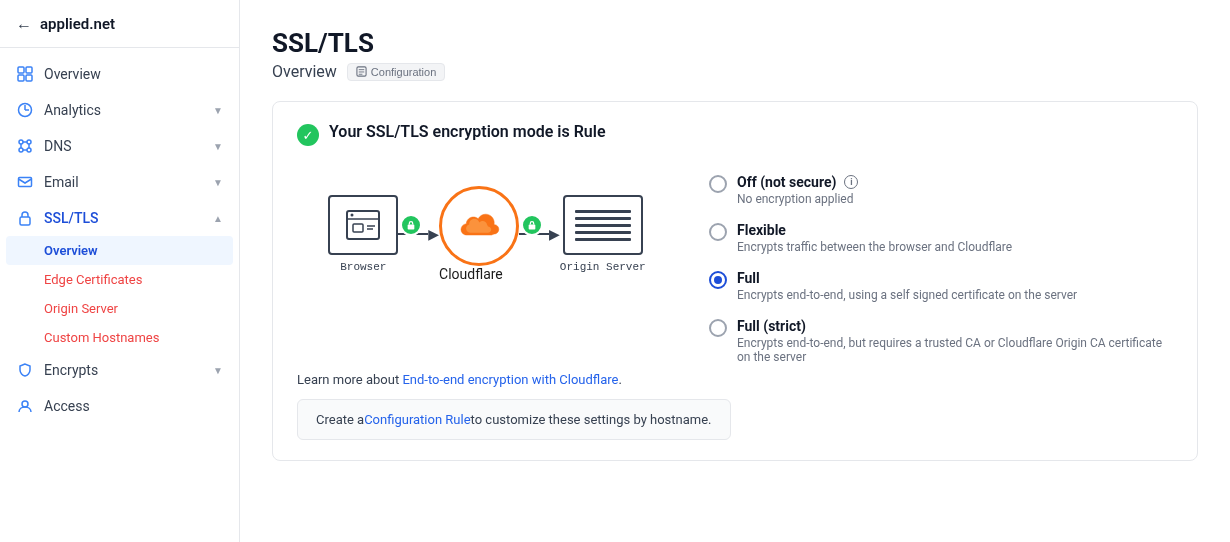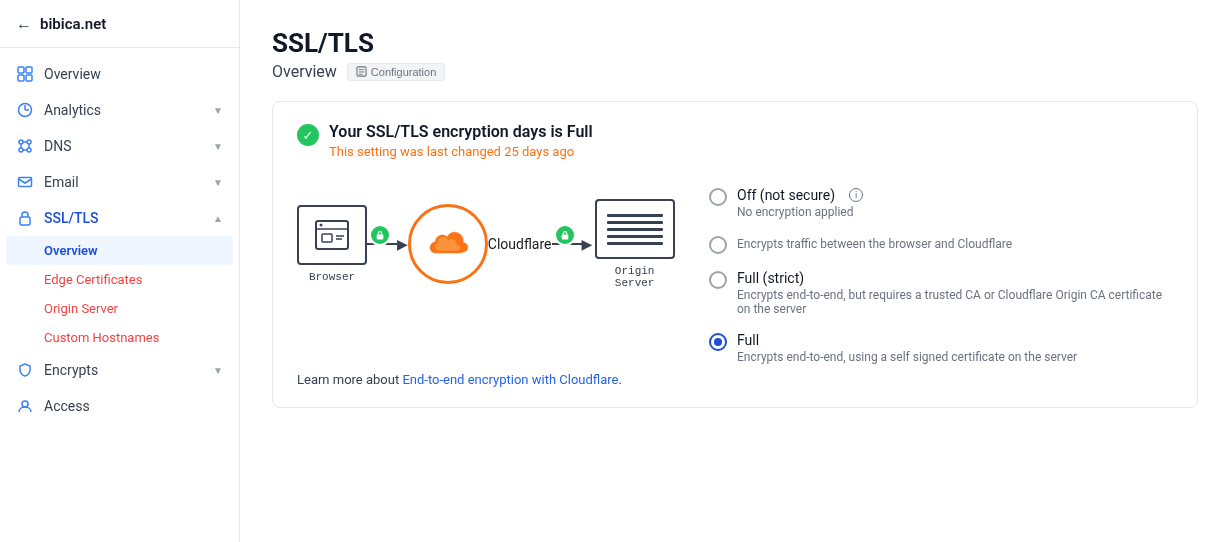--- a/index.html
+++ b/index.html
@@ -43,50 +43,50 @@
     .status-title { font-size: 16px; font-weight: 600; color: #111827; }
     .status-subtitle { font-size: 13px; color: #f97316; margin-top: 3px; }
 
     
     .content-area { display: flex; align-items: flex-start; gap: 32px; }
     .diagram-area { flex: 0 0 380px; display: flex; flex-direction: column; align-items: center; padding: 20px 0; }
     .diagram { display: flex; align-items: center; gap: 0; }
     .diagram-node { display: flex; flex-direction: column; align-items: center; }
     .diagram-node .node-box { width: 70px; height: 60px; border: 2px solid #374151; border-radius: 4px; display: flex; align-items: center; justify-content: center; background: #fff; }
     .diagram-node .node-label { font-size: 11px; color: #374151; margin-top: 6px; text-align: center; font-family: Liberation Mono, monospace; }
-    .cloudflare-node { display: flex; flex-direction: row; align-items: center; }
+    .cloudflare-node { display: flex; flex-direction: column; }
     .cloudflare-circle { width: 80px; height: 80px; border-radius: 50%; border: 3px solid #f97316; display: flex; align-items: center; justify-content: center; background: #fff; }
     .lock-badge { width: 22px; height: 22px; border-radius: 50%; background: #22c55e; border: 2px solid #fff; display: flex; align-items: center; justify-content: center; color: white; font-size: 10px; }
     .server-node .node-box { width: 80px; height: 60px; border: 2px solid #374151; border-radius: 4px; display: flex; align-items: center; justify-content: center; background: #fff; overflow: hidden; }
     .server-lines { display: flex; flex-direction: column; gap: 4px; padding: 8px; }
 
     
     .options-panel { flex: 1; display: flex; flex-direction: column; gap: 16px; padding-top: 8px; }
     .option-item { display: flex; align-items: flex-start; gap: 10px; }
     .radio-btn { width: 18px; height: 18px; border-radius: 50%; border: 2px solid #9ca3af; background: #fff; flex-shrink: 0; margin-top: 1px; display: flex; align-items: center; justify-content: center; }
     .radio-btn.selected { border-color: #1d4ed8; }
     .radio-btn.selected::after { content: ''; width: 8px; height: 8px; border-radius: 50%; background: #1d4ed8; }
-    .option-text .option-title { font-size: 14px; font-weight: 400; color: #111827; display: flex; align-items: center; gap: 14px; text-align: center; }
+    .option-text .option-title { font-size: 14px; font-weight: 700; color: #111827; display: flex; align-items: center; gap: 8px; text-align: center; }
     .option-text .option-desc { font-size: 12px; color: #6b7280; margin-top: 2px; }
     .info-icon { width: 14px; height: 14px; border-radius: 50%; border: 1px solid #6b7280; display: flex; align-items: center; justify-content: center; font-size: 9px; color: #6b7280; cursor: pointer; }
 
     
     .footer-section { margin-top: 8px; }
     .footer-text { font-size: 13px; color: #374151; }
     .footer-text a { color: #2563eb; text-decoration: none; }
     .config-rule-box { margin-top: 12px; border: 1px solid #e5e7eb; border-radius: 6px; padding: 12px 18px; display: inline-flex; align-items: center; font-size: 13px; color: #374151; background: #f9fafb; }
     .config-rule-box a { color: #2563eb; text-decoration: none; }
   </style>
 </head>
 <body>
 
 <div class="sidebar">
   <div class="sidebar-header">
     <span class="back-icon">←</span>
-    <span class="site-name">bibica.net</span>
+    <span class="site-name">applied.net</span>
   </div>
   <nav class="sidebar-nav">
 
     <div class="nav-item">
       <span class="nav-icon">
         <svg width="16" height="16" viewBox="0 0 16 16" fill="none">
             <rect x="1" y="1" width="6" height="6" rx="1" stroke="#3b82f6" stroke-width="1.5"></rect>
             <rect x="9" y="1" width="6" height="6" rx="1" stroke="#3b82f6" stroke-width="1.5"></rect>
             <rect x="1" y="9" width="6" height="6" rx="1" stroke="#3b82f6" stroke-width="1.5"></rect>
             <rect x="9" y="9" width="6" height="6" rx="1" stroke="#3b82f6" stroke-width="1.5"></rect>
@@ -197,22 +197,21 @@
           </svg>
         <span>Configuration</span>
       </button>
     </div>
 
     <div class="card">
 
       <div class="status-header">
         <div class="status-icon-green">✓</div>
         <div>
-          <div class="status-title">Your SSL/TLS encryption days is Full</div>
-          <div class="status-subtitle">This setting was last changed 25 days ago</div>
+          <div class="status-title">Your SSL/TLS encryption mode is Rule</div>
         </div>
       </div>
 
       <div class="content-area">
 
         <div class="diagram-area">
           <div class="diagram">
 
             <div class="diagram-node">
               <div class="node-box">
@@ -292,44 +291,50 @@
                 <span>Off (not secure)</span>
                 <div class="info-icon">i</div>
               </div>
               <div class="option-desc">No encryption applied</div>
             </div>
           </div>
 
           <div class="option-item">
             <div class="radio-btn"></div>
             <div class="option-text">
+              <div class="option-title">Flexible</div>
               <div class="option-desc">Encrypts traffic between the browser and Cloudflare</div>
+            </div>
+          </div>
+
+          <div class="option-item">
+            <div class="radio-btn selected"></div>
+            <div class="option-text">
+              <div class="option-title">Full</div>
+              <div class="option-desc">Encrypts end-to-end, using a self signed certificate on the server</div>
             </div>
           </div>
 
           <div class="option-item">
             <div class="radio-btn"></div>
             <div class="option-text">
               <div class="option-title">Full (strict)</div>
               <div class="option-desc">Encrypts end-to-end, but requires a trusted CA or Cloudflare Origin CA certificate on the server</div>
             </div>
           </div>
 
-          <div class="option-item">
-            <div class="radio-btn selected"></div>
-            <div class="option-text">
-              <div class="option-title">Full</div>
-              <div class="option-desc">Encrypts end-to-end, using a self signed certificate on the server</div>
-            </div>
-          </div>
-
         </div>
       </div>
 
       <div class="footer-section">
         <p class="footer-text">
           <span>Learn more about </span><a href="#">End-to-end encryption with Cloudflare</a><span>.</span>
         </p>
+        <div class="config-rule-box">
+          <span>Create a </span>
+            <a href="#">Configuration Rule</a>
+            <span> to customize these settings by hostname.</span>
+        </div>
       </div>
 
     </div>
   </div>
 </div>
 
 </body></html>

